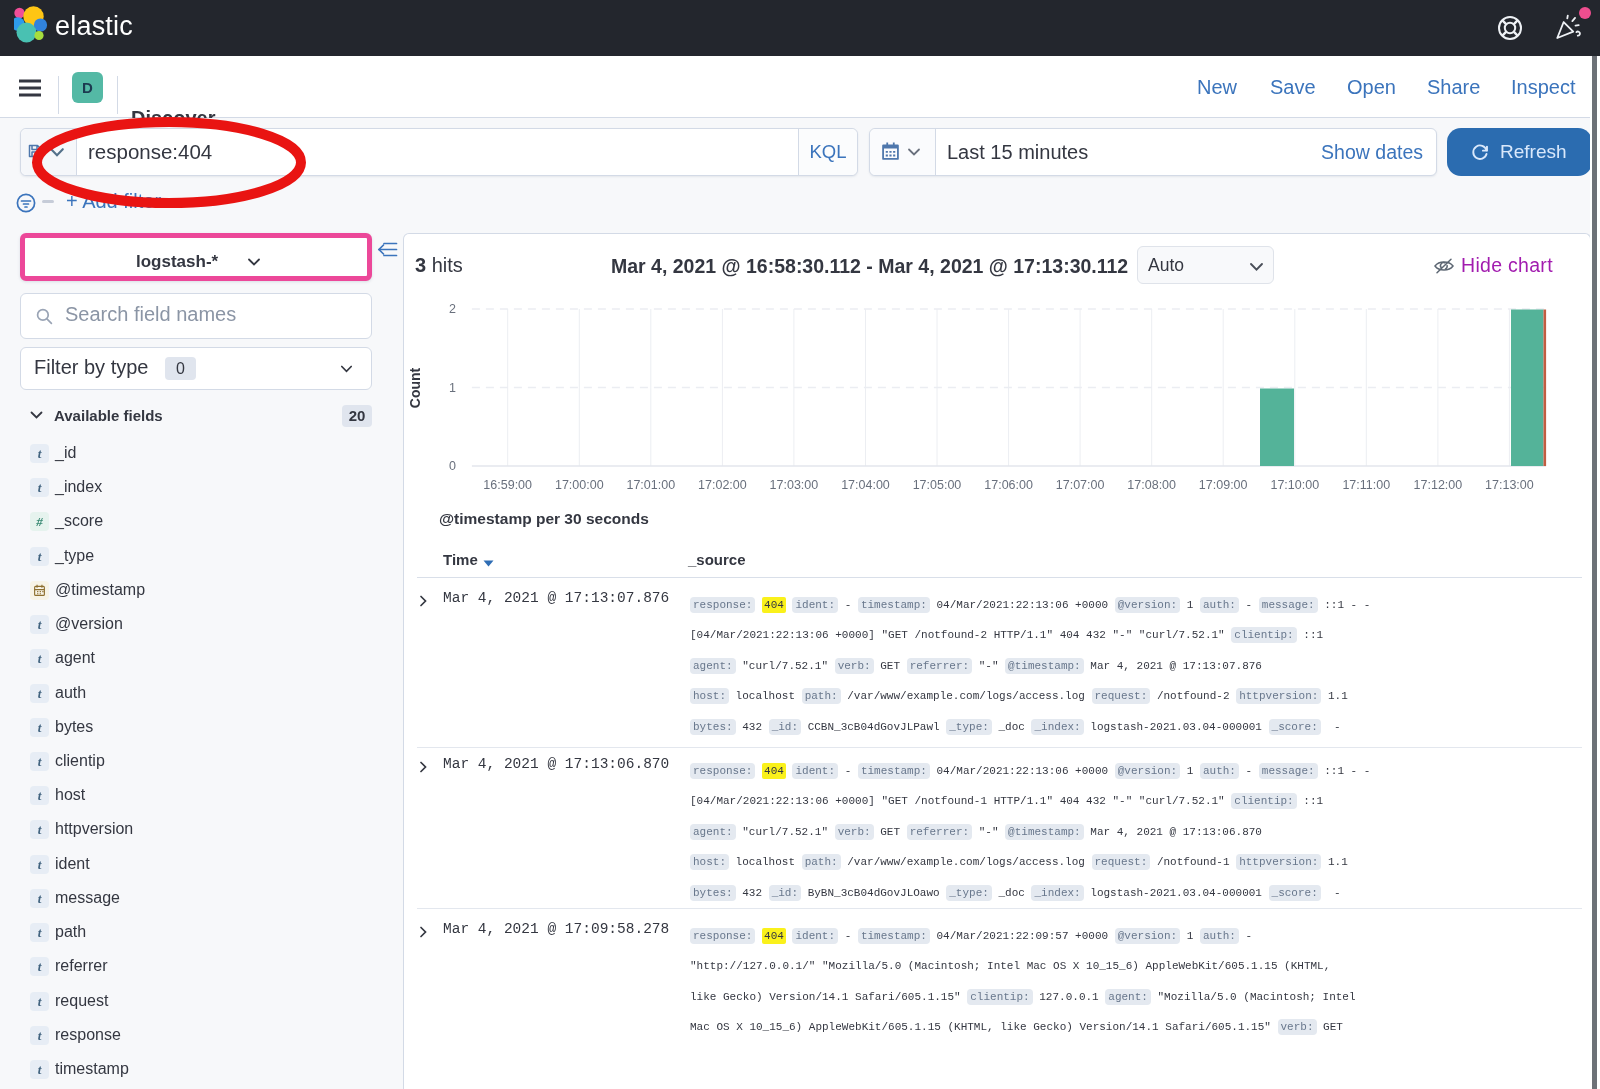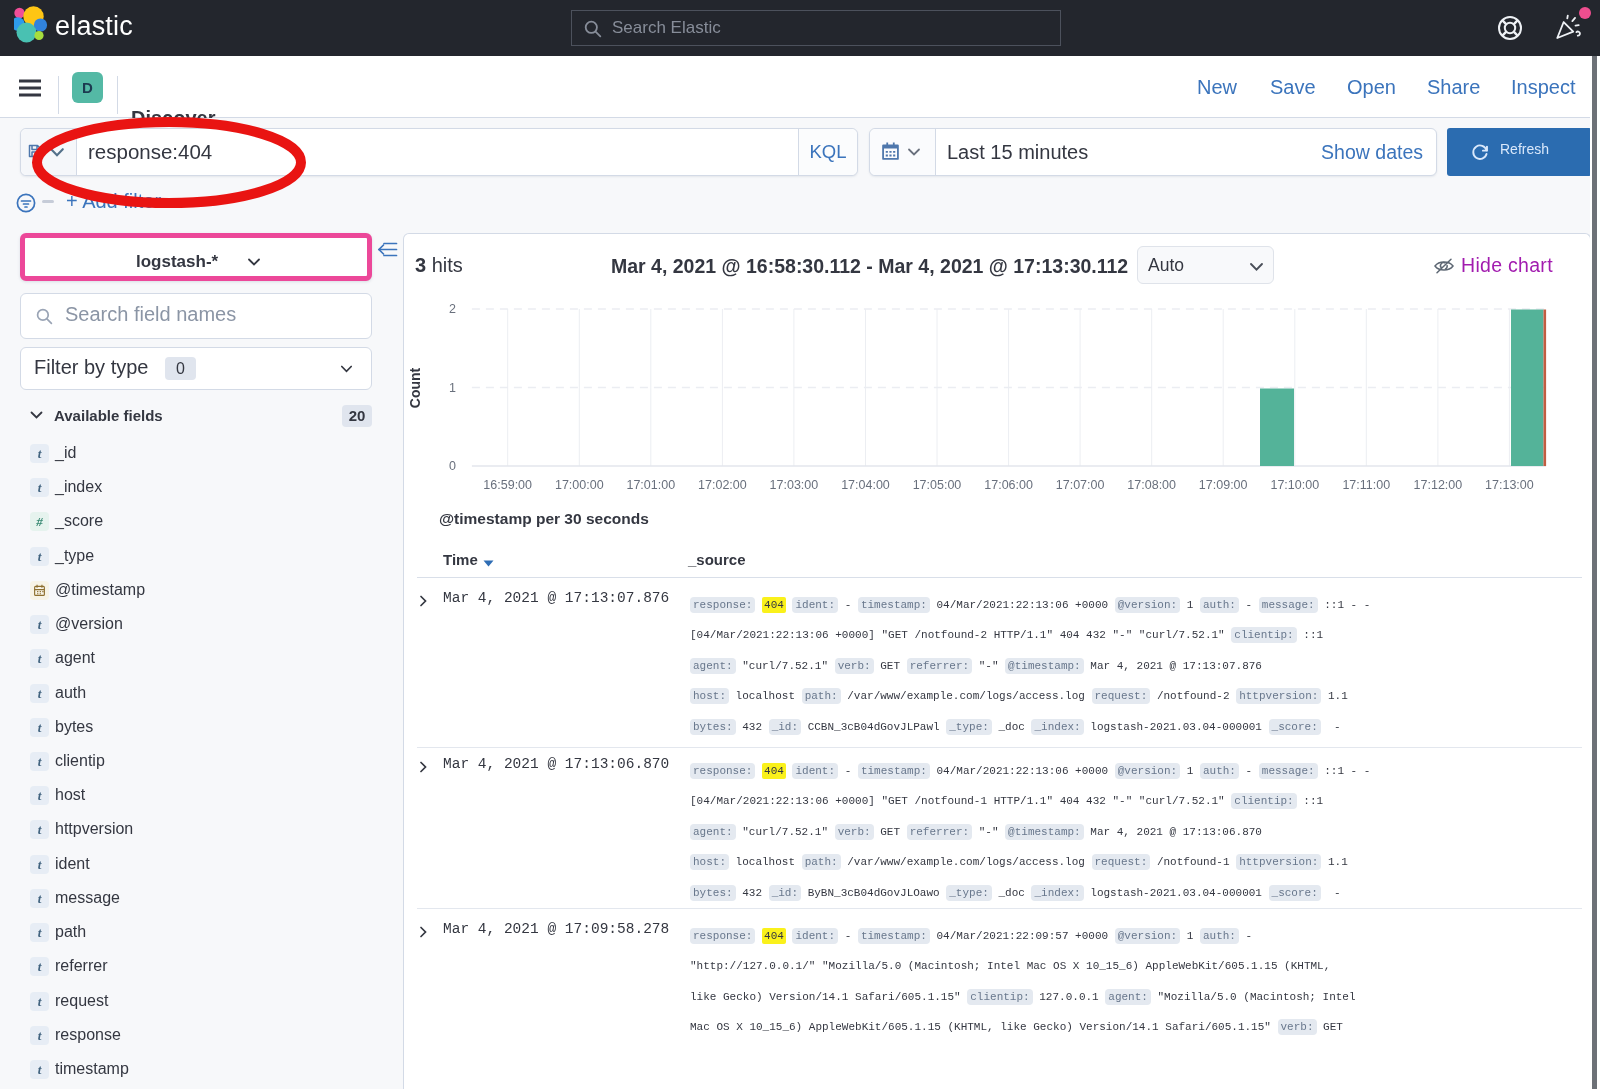--- a/index.html
+++ b/index.html
@@ -20,21 +20,21 @@
 #content { position:absolute; top:118px; left:0; width:1600px; height:971px; background:#f7f8fa; }
 
 #qbar { position:absolute; left:20px; top:10px; width:838px; height:48px; background:#fff; border:1px solid #d3dae6; border-radius:6px; box-shadow:0 1px 2px rgba(152,162,179,0.2); }
 #qbar-left { position:absolute; left:0; top:0; width:56px; height:46px; background:#f5f7fa; border-right:1px solid #d3dae6; border-radius:6px 0 0 6px; }
 #qtext { position:absolute; left:67px; top:11px; font-size:20.5px; color:#343741; }
 #kql { position:absolute; right:0; top:0; width:59px; height:46px; border-left:1px solid #d3dae6; color:#3b74bc; font-size:18.5px; text-align:center; line-height:46px; background:#fbfcfd; border-radius:0 6px 6px 0;}
 #tpick { position:absolute; left:869px; top:10px; width:568px; height:48px; background:#fff; border:1px solid #d3dae6; border-radius:6px; box-shadow:0 1px 2px rgba(152,162,179,0.2); }
 #tpick-left { position:absolute; left:0; top:0; width:66px; height:46px; background:#fafbfd; border-right:1px solid #d3dae6; border-radius:6px 0 0 6px; }
 #tptext { position:absolute; left:77px; top:12px; font-size:20px; color:#343741; }
 #showdates { position:absolute; right:13px; top:12px; font-size:19.5px; color:#3b74bc; }
-#refresh { position:absolute; left:1447px; top:10px; width:145px; height:48px; background:#2b6cb0; border-radius:3px; color:#d9e8fb; font-size:14px; }
+#refresh { position:absolute; left:1447px; top:10px; width:145px; height:48px; background:#2b6cb0; border-radius:14px; color:#d9e8fb; font-size:19px; }
 #refresh span { position:absolute; left:53px; top:13px; }
 
 #addfilter { position:absolute; left:66px; top:72px; font-size:20px; color:#3b74bc; }
 #afdash { position:absolute; left:42px; top:82px; width:12px; height:3px; background:#c6ccd8; border-radius:2px;}
 
 #ipbtn { position:absolute; left:20px; top:115px; width:352px; height:48px; background:#fff; border:5px solid #ec4899; border-radius:6px; box-shadow:0 1px 3px rgba(152,162,179,0.3); }
 #ipbtn b { position:absolute; left:111px; top:14px; font-size:17px; color:#343741; font-weight:700;}
 #sfn { position:absolute; left:20px; top:175px; width:352px; height:46px; background:#fff; border:1px solid #d3dae6; border-radius:6px; }
 #sfn span { position:absolute; left:44px; top:9px; font-size:20px; color:#8b95a5; }
 #fbt { position:absolute; left:20px; top:229px; width:352px; height:43px; background:#fff; border:1px solid #d3dae6; border-radius:6px; }
@@ -90,27 +90,20 @@
   <svg class="abs" style="left:1555px;top:14px" width="31" height="27" viewBox="0 0 34 29">
     <g stroke="#eef1f5" stroke-width="2" fill="none" stroke-linejoin="round" stroke-linecap="round">
       <path d="M9.5 8.5 L2.5 26 L20 19 Z"></path>
       <path d="M13.5 4.5 L14 1.5"></path>
       <path d="M19 7.5 L22 4"></path>
       <path d="M22.5 12.5 L26 12"></path>
       <path d="M23.5 19.5 a2.3 2.3 0 1 1 1.5 4"></path>
     </g>
   </svg>
   <div class="abs" style="left:1579px;top:7px;width:12px;height:12px;border-radius:50%;background:#ef4e8f"></div>
-  <div id="hdr-search">
-    <svg class="abs" style="left:12px;top:9px" width="18" height="18" viewBox="0 0 16 16">
-        <circle cx="6.5" cy="6.5" r="5" fill="none" stroke="#878d99" stroke-width="1.6"></circle>
-        <path d="M10.5 10.5 L14.5 14.5" stroke="#878d99" stroke-width="1.6" stroke-linecap="round"></path>
-      </svg>
-    <span>Search Elastic</span>
-  </div>
 </div>
 <div id="nav">
   <svg class="abs" style="left:19px;top:79px;top:23px" width="22" height="18" viewBox="0 0 22 18">
       <path d="M0 2h22M0 9h22M0 16h22" stroke="#343741" stroke-width="2.8"></path>
     </svg>
   <div class="vsep" style="left:58px"></div>
   <div id="dbadge">D</div>
   <div class="vsep" style="left:117px"></div>
   <div id="title">Discover</div>
   <div class="navlink" style="left:1197px">New</div>

